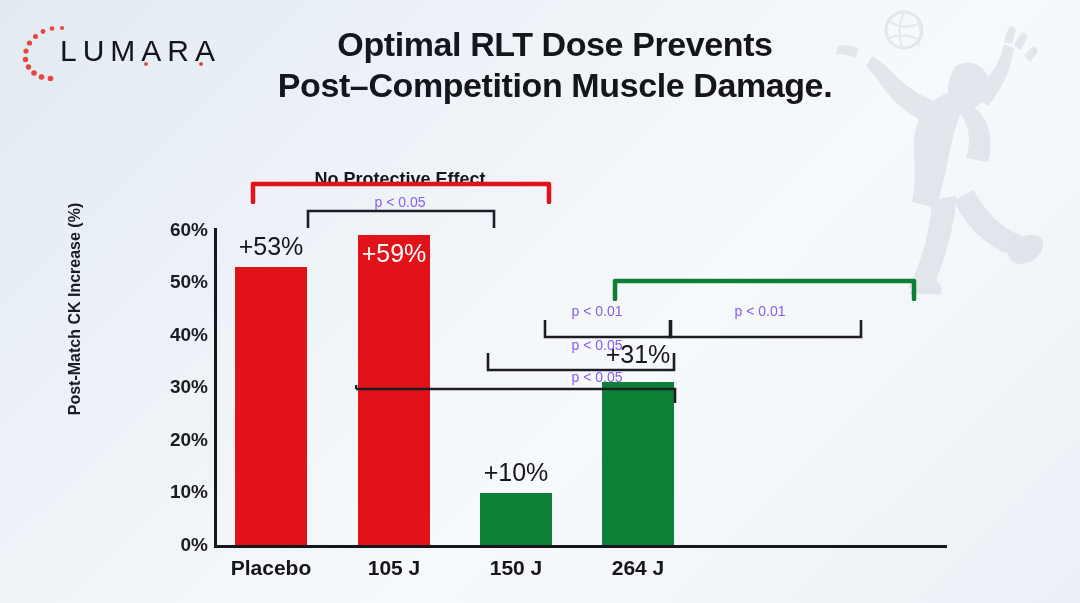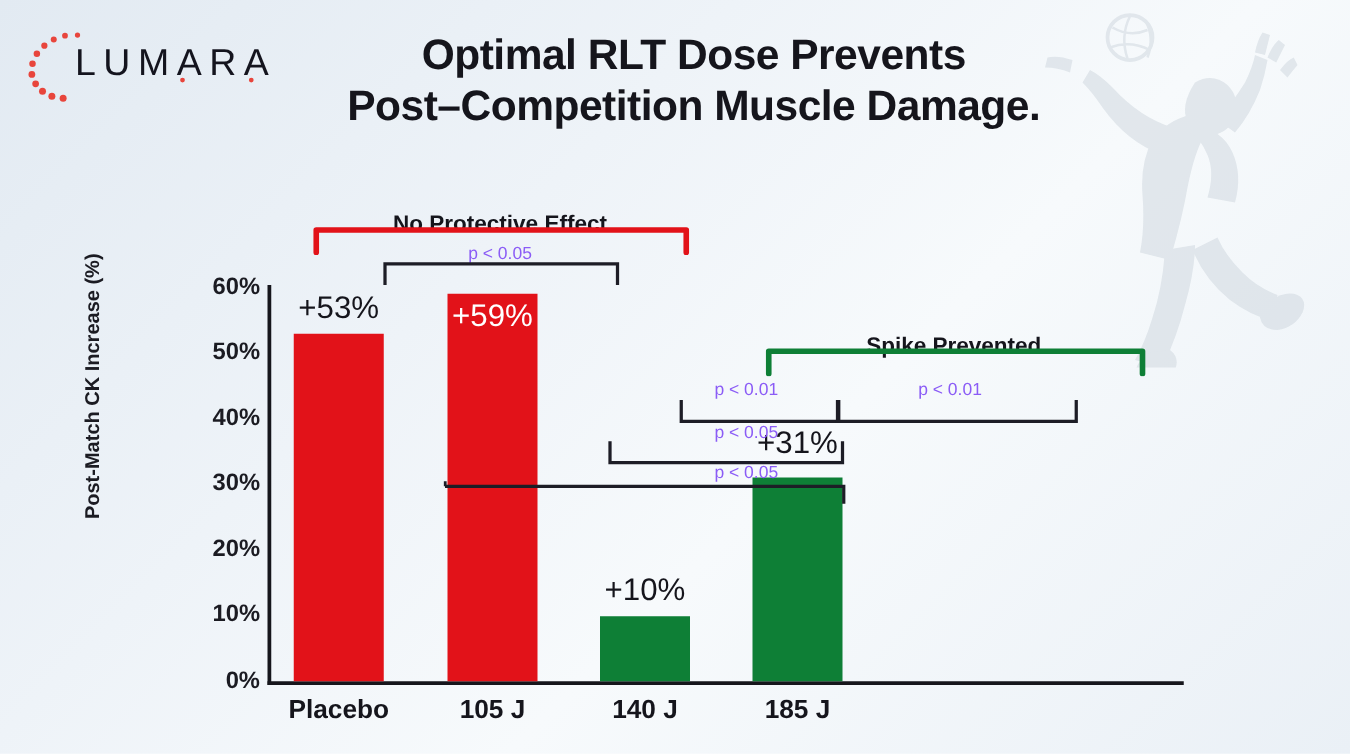--- a/index.html
+++ b/index.html
@@ -164,29 +164,28 @@
       <div class="bar" style="left: 385px; width: 72px; height: 162.75px; background: rgb(14, 127, 54);"></div>
     </div>
 
     <div class="bar-value" style="left:271px;top:232px">+53%</div>
     <div class="bar-value inside" style="left:394px;top:239px">+59%</div>
     <div class="bar-value" style="left:516px;top:458px">+10%</div>
     <div class="bar-value" style="left:638px;top:340px">+31%</div>
 
     <div class="xlabel" style="left:271px">Placebo</div>
     <div class="xlabel" style="left:394px">105 J</div>
-    <div class="xlabel" style="left:516px">140 J</div>
-    <div class="xlabel" style="left:638px">185 J</div>
+    <div class="xlabel" style="left:516px">150 J</div>
+    <div class="xlabel" style="left:638px">264 J</div>
 
     <div class="group-label" style="left:400px;top:155px">No Protective Effect</div>
     <svg class="brk" style="left:250px;top:178px;width:302px;height:26px" viewBox="0 0 302 26">
       <path d="M3 24 L3 6 L299 6 L299 24" fill="none" stroke="#E21219" stroke-width="4.5" stroke-linecap="round" stroke-linejoin="round"></path>
     </svg>
 
-    <div class="group-label" style="left:763px;top:252px">Spike Prevented</div>
     <svg class="brk" style="left:612px;top:275px;width:305px;height:26px" viewBox="0 0 305 26">
       <path d="M3 24 L3 6 L302 6 L302 24" fill="none" stroke="#0E7F36" stroke-width="4.5" stroke-linecap="round" stroke-linejoin="round"></path>
     </svg>
 
     <div class="ptext" style="left:400px;top:194px">p &lt; 0.05</div>
     <svg class="brk" style="left:306px;top:208px;width:190px;height:22px" viewBox="0 0 190 22">
       <path d="M2 20 L2 3 L188 3 L188 20" fill="none" stroke="#1d1d26" stroke-width="2.6"></path>
     </svg>
 
     <div class="ptext" style="left:597px;top:303px">p &lt; 0.01</div>

